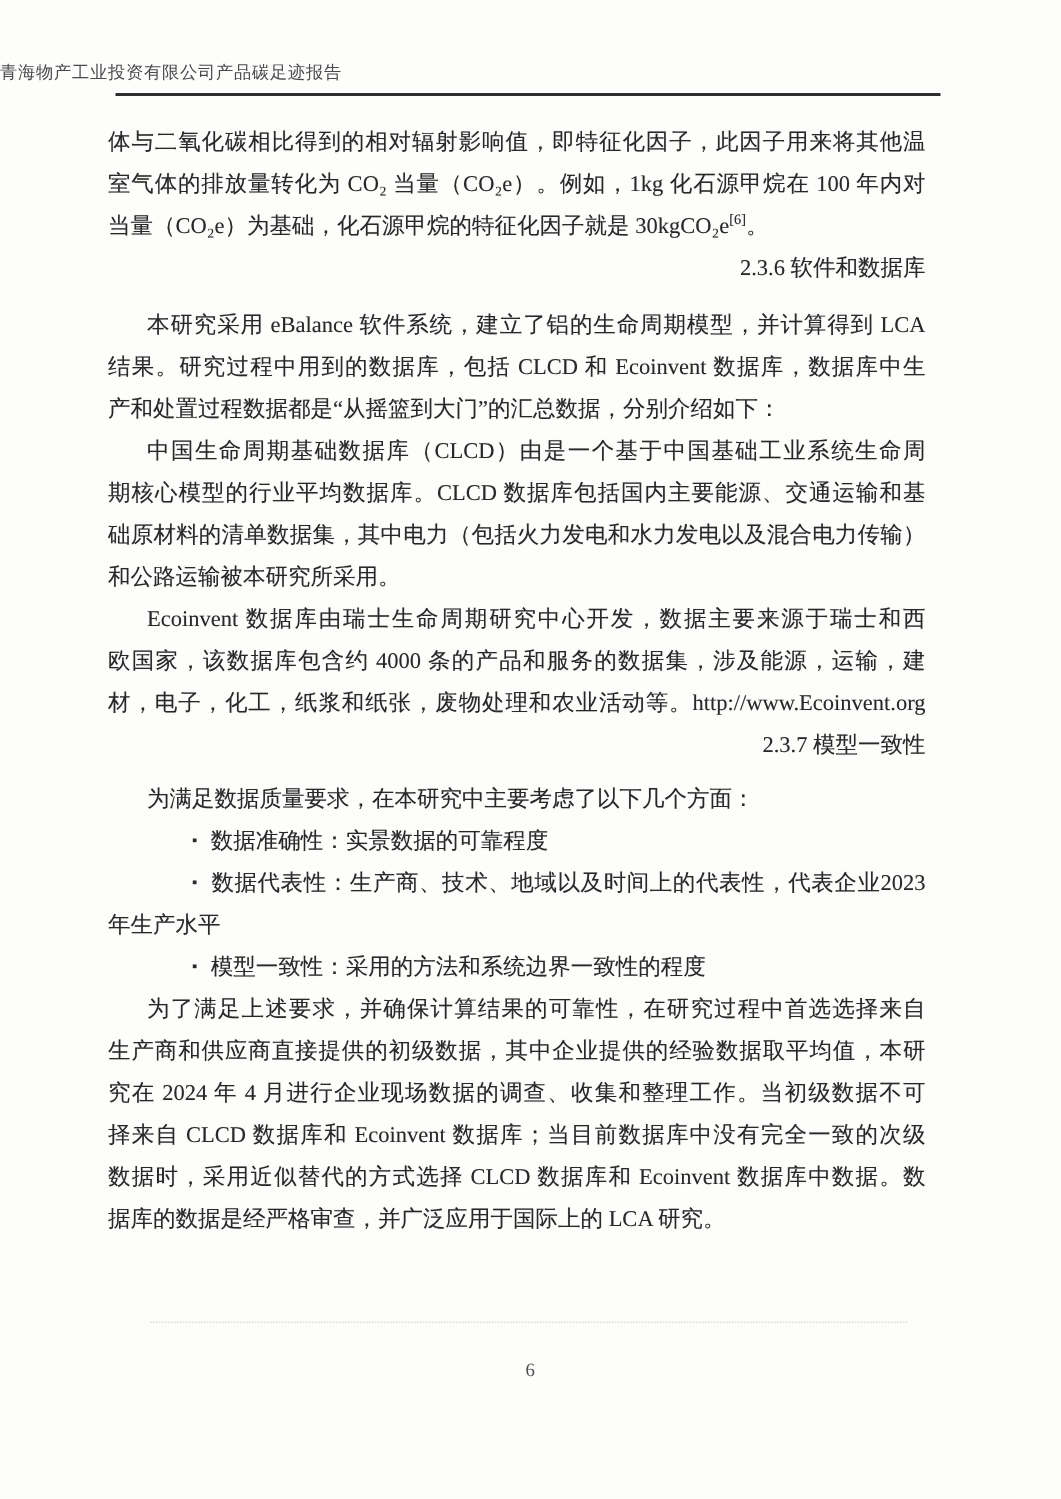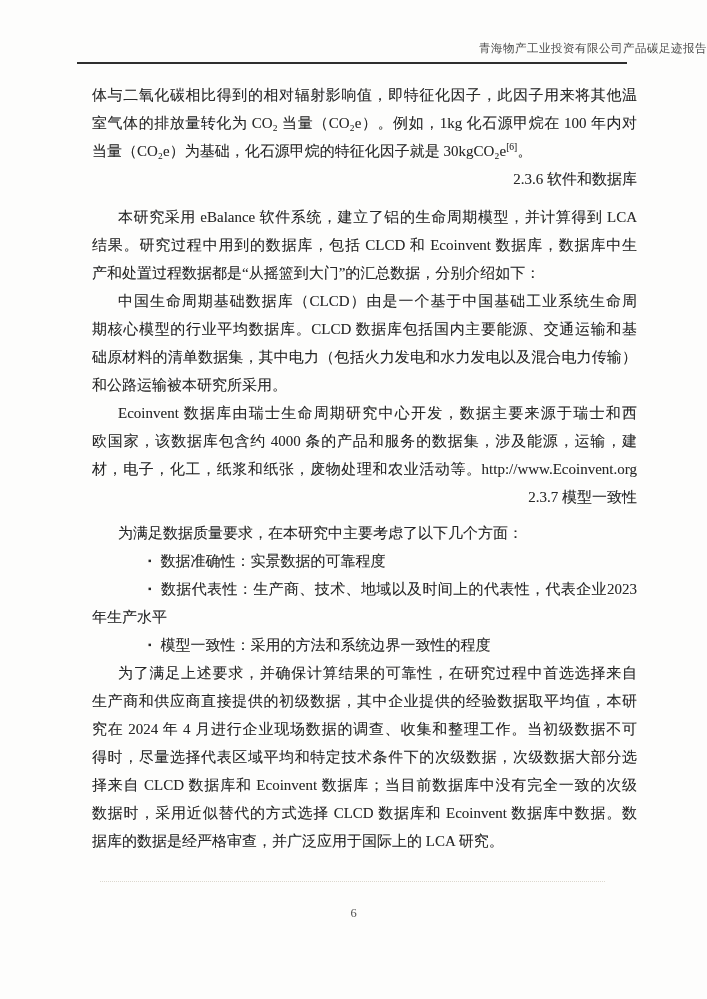--- a/index.html
+++ b/index.html
@@ -6,31 +6,31 @@
   .page {
     position:relative;
     width:707px; height:999px;
     background:#fdfdfc;
     overflow:hidden;
     font-family:"Liberation Serif","DejaVu Serif",serif;
     color:#282828;
   }
   .header-title {
     position:absolute; top:41px; left:0; width:100%;
-    text-align:right;
+    text-align:left;
     font-size:11.5px; letter-spacing:0.5px;
     color:#4a4a4a;
   }
   .header-rule {
     position:absolute; top:62px; left:77px;
     width:550px; height:2px;
     background:#2e2e2e;
   }
   .content {
-    position:absolute; top:81px; left:92px; width:545px;
+    position:absolute; top:81px; left:72px; width:545px;
   }
   .line {
     font-size:15px; line-height:28px; height:28px;
     overflow:hidden;
     text-shadow:0 0 0.6px rgba(70,70,70,0.35);
   }
   .j { text-align:justify; text-align-last:justify; }
   .ind { text-indent:26px; }
   .gap10 { margin-top:10px; }
   .gap8 { margin-top:8px; }
@@ -93,21 +93,20 @@
     <div class="line ind gap8">为满足数据质量要求，在本研究中主要考虑了以下几个方面：</div>
 
     <div class="line bullet"><span class="bmark">▪</span><span>数据准确性：实景数据的可靠程度</span></div>
     <div class="line bullet j"><span class="bmark">▪</span><span>数据代表性：生产商、技术、地域以及时间上的代表性，代表企业2023</span></div>
     <div class="line">年生产水平</div>
     <div class="line bullet"><span class="bmark">▪</span><span>模型一致性：采用的方法和系统边界一致性的程度</span></div>
 
     <div class="line j ind">为了满足上述要求，并确保计算结果的可靠性，在研究过程中首选选择来自</div>
     <div class="line j">生产商和供应商直接提供的初级数据，其中企业提供的经验数据取平均值，本研</div>
     <div class="line j">究在 2024 年 4 月进行企业现场数据的调查、收集和整理工作。当初级数据不可</div>
-    <div class="line j">得时，尽量选择代表区域平均和特定技术条件下的次级数据，次级数据大部分选</div>
     <div class="line j">择来自 CLCD 数据库和 Ecoinvent 数据库；当目前数据库中没有完全一致的次级</div>
     <div class="line j">数据时，采用近似替代的方式选择 CLCD 数据库和 Ecoinvent 数据库中数据。数</div>
     <div class="line">据库的数据是经严格审查，并广泛应用于国际上的 LCA 研究。</div>
 
   </div>
 
   <div class="scan-artifact"></div>
 
   <div class="page-number">6</div>
 

